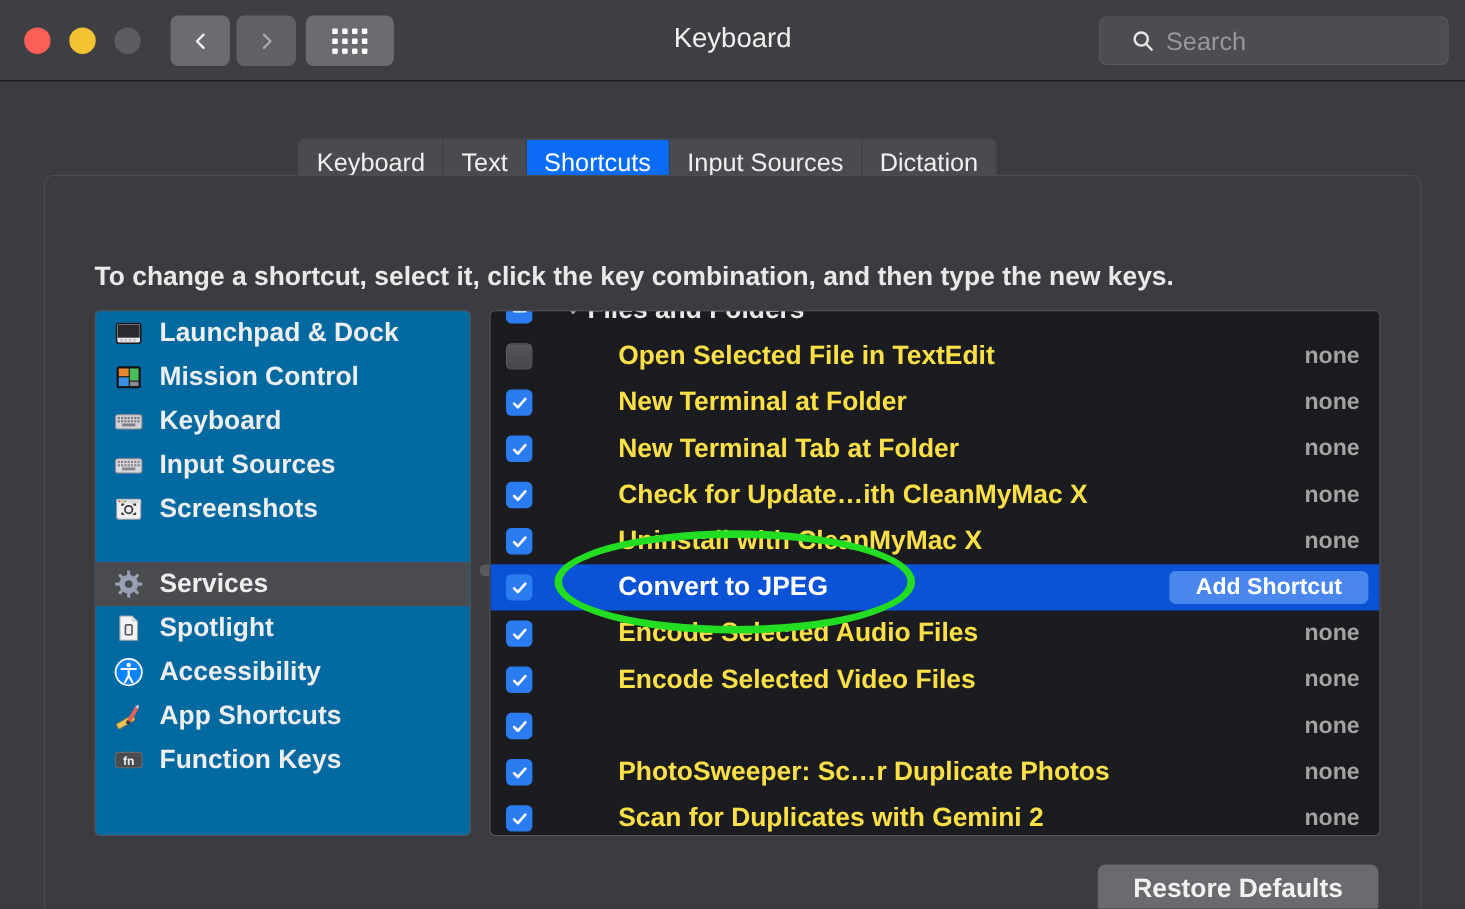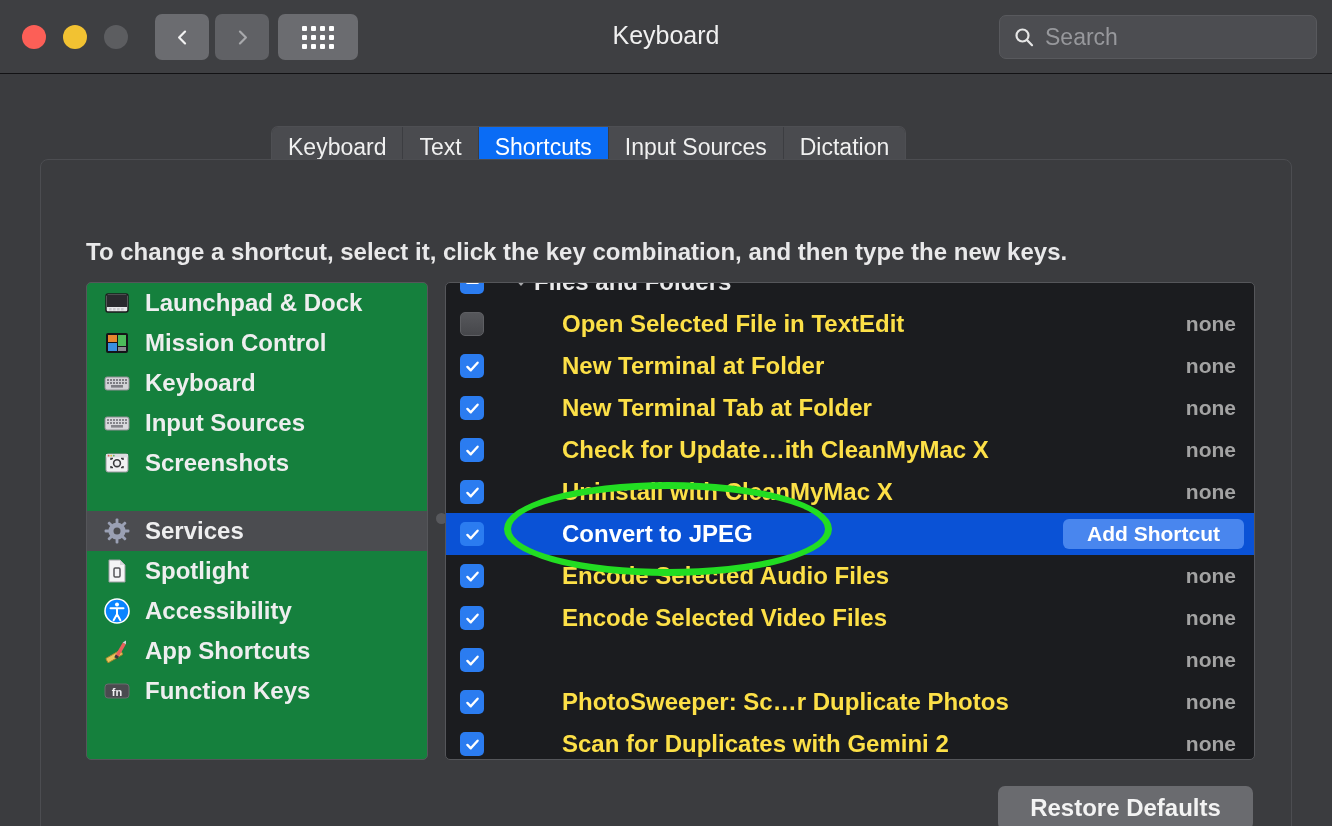--- a/index.html
+++ b/index.html
@@ -91,21 +91,21 @@
 
   .searchbox {
     position: absolute;
     right: 15px; top: 15px;
     width: 318px; height: 44px;
     background: #4c4d51;
     border: 1px solid #58595d;
     border-radius: 7px;
     display: flex;
     align-items: center;
-    padding-left: 14px;
+    padding-left: 29px;
   }
   .search-icon { width: 20px; height: 20px; flex: 0 0 auto; }
   .search-icon circle, .search-icon line { stroke: #e6e6e6; fill: none; stroke-width: 2.2; stroke-linecap: round; }
   .search-ph {
     margin-left: 11px;
     font-size: 23px;
     color: #97989c;
   }
 
   
@@ -150,21 +150,21 @@
     font-size: 24px;
     color: #e9e9ea;
     white-space: nowrap;
   }
 
   
   .sidebar {
     position: absolute;
     left: 45px; top: 122px;
     width: 342px; height: 478px;
-    background: #15803d;
+    background: #0369a1;
     border: 1px solid #55565a;
     border-radius: 5px;
     overflow: hidden;
   }
   .side-item {
     height: 40px;
     display: flex;
     align-items: center;
     padding-left: 16px;
     gap: 14px;

